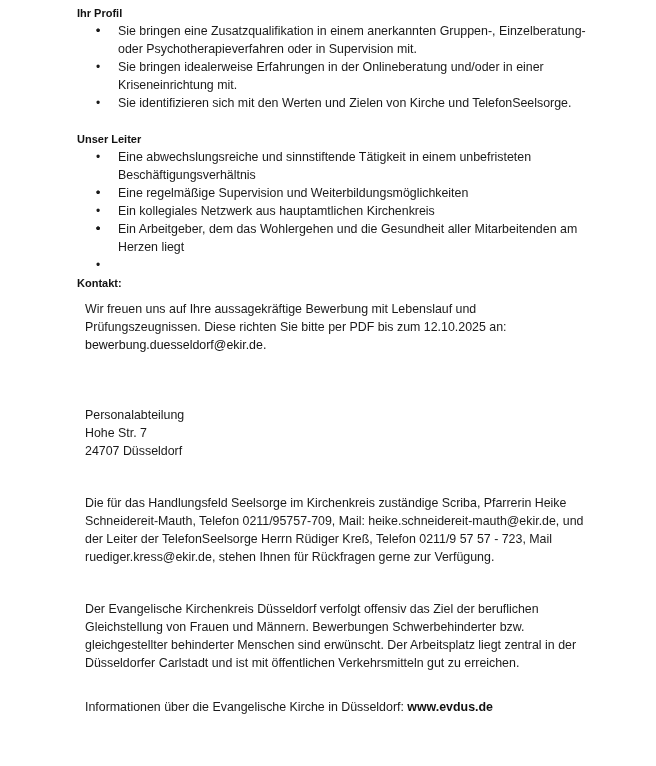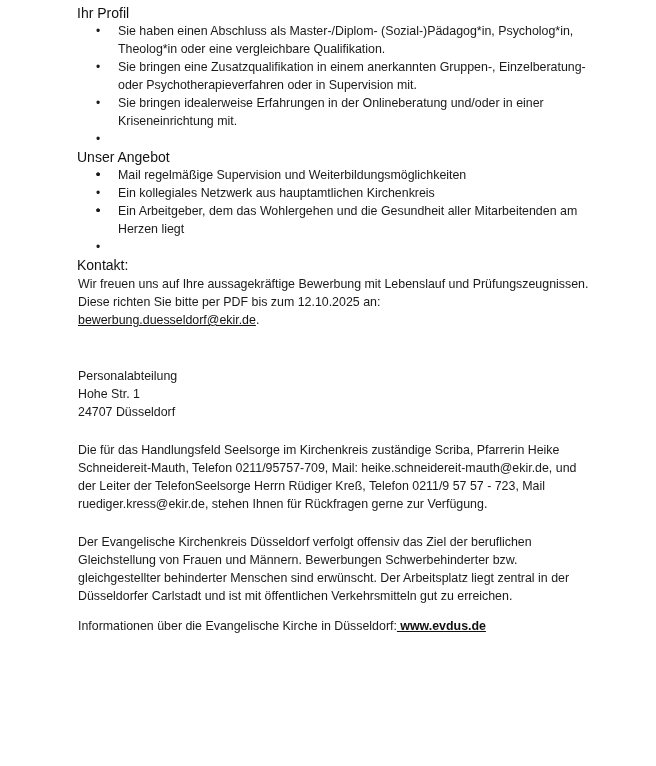--- a/index.html
+++ b/index.html
@@ -1,65 +1,65 @@
 <!DOCTYPE html>
 <html><head>
 <meta charset="utf-8">
 <style>
   html, body { margin:0; padding:0; background:#ffffff; }
   body { width:656px; height:766px; overflow:hidden; font-family:"Liberation Sans", sans-serif; color:#1a1a1a; font-size:12.4px; line-height:18px; }
   .page { position:absolute; left:77px; top:4px; width:520px; }
-  .heading { margin:0; font-weight:normal; font-size:14px; color:#111; }
+  .heading { margin:0; font-weight:bold; font-size:11px; color:#111; }
   ul { list-style:none; margin:0 0 0 0; padding:0; }
   li { position:relative; padding-left:41px; }
   li .bullet { position:absolute; left:19px; top:0; font-size:12px; }
   .gap-sm { height:18px; }
   .gap-xs { height:10px; }
-  p { margin:1px; }
-  a { color:#111; text-decoration:underline; }
+  p { margin:8px; }
+  a { color:#111; }
   .bold-link { font-weight:bold;text-align:center; }
 </style>
 </head>
 <body>
 
 <div class="page">
 
   <h3 class="heading">Ihr Profil</h3>
   <ul>
-    <li><span class="bullet">•</span><span>Sie haben einen Abschluss als Master-/Diplom- (Sozial-)Pädagog*in, Psycholog*in, Theolog*in oder eine vergleichbare Qualifikation.</span></li>
+    <li><span class="bullet">•</span></li>
     <li><span class="bullet">•</span><span>Sie bringen eine Zusatzqualifikation in einem anerkannten Gruppen-, Einzelberatung- oder Psychotherapieverfahren oder in Supervision mit.</span></li>
     <li><span class="bullet">•</span><span>Sie bringen idealerweise Erfahrungen in der Onlineberatung und/oder in einer Kriseneinrichtung mit.</span></li>
-    <li><span class="bullet">•</span></li>
+    <li><span class="bullet">•</span><span>Sie identifizieren sich mit den Werten und Zielen von Kirche und TelefonSeelsorge.</span></li>
   </ul>
 
   <div class="gap-sm"></div>
 
-  <h3 class="heading">Unser Angebot</h3>
+  <h3 class="heading">Unser Leiter</h3>
   <ul>
+    <li><span class="bullet">•</span><span>Eine abwechslungsreiche und sinnstiftende Tätigkeit in einem unbefristeten Beschäftigungsverhältnis</span></li>
     <li><span class="bullet">•</span></li>
-    <li><span class="bullet">•</span></li>
-    <li><span class="bullet">•</span><span>Mail regelmäßige Supervision und Weiterbildungsmöglichkeiten</span></li>
+    <li><span class="bullet">•</span><span>Eine regelmäßige Supervision und Weiterbildungsmöglichkeiten</span></li>
     <li><span class="bullet">•</span><span>Ein kollegiales Netzwerk aus hauptamtlichen Kirchenkreis</span></li>
     <li><span class="bullet">•</span></li>
     <li><span class="bullet">•</span></li>
     <li><span class="bullet">•</span><span>Ein Arbeitgeber, dem das Wohlergehen und die Gesundheit aller Mitarbeitenden am Herzen liegt</span></li>
     <li><span class="bullet">•</span></li>
   </ul>
 
   <div class="gap-sm"></div>
 
   <h3 class="heading">Kontakt:</h3>
   <p><span>Wir freuen uns auf Ihre aussagekräftige Bewerbung mit Lebenslauf und Prüfungszeugnissen. Diese richten Sie bitte per PDF bis zum 12.10.2025 an:</span><br><a>bewerbung.duesseldorf@ekir.de</a><span>.</span></p>
 
   <div class="gap-sm"></div>
 
   <p>
     <br>
     <span>Personalabteilung</span><br>
-    <span>Hohe Str. 1</span><br>
+    <span>Hohe Str. 7</span><br>
     <span>24707 Düsseldorf</span>
   </p>
 
   <div class="gap-sm"></div>
 
   <p>Die für das Handlungsfeld Seelsorge im Kirchenkreis zuständige Scriba, Pfarrerin Heike Schneidereit-Mauth, Telefon 0211/95757-709, Mail: heike.schneidereit-mauth@ekir.de, und der Leiter der TelefonSeelsorge Herrn Rüdiger Kreß, Telefon 0211/9 57 57 - 723, Mail ruediger.kress@ekir.de, stehen Ihnen für Rückfragen gerne zur Verfügung.</p>
 
   <div class="gap-sm"></div>
 
   <p>Der Evangelische Kirchenkreis Düsseldorf verfolgt offensiv das Ziel der beruflichen Gleichstellung von Frauen und Männern. Bewerbungen Schwerbehinderter bzw. gleichgestellter behinderter Menschen sind erwünscht. Der Arbeitsplatz liegt zentral in der Düsseldorfer Carlstadt und ist mit öffentlichen Verkehrsmitteln gut zu erreichen.</p>

